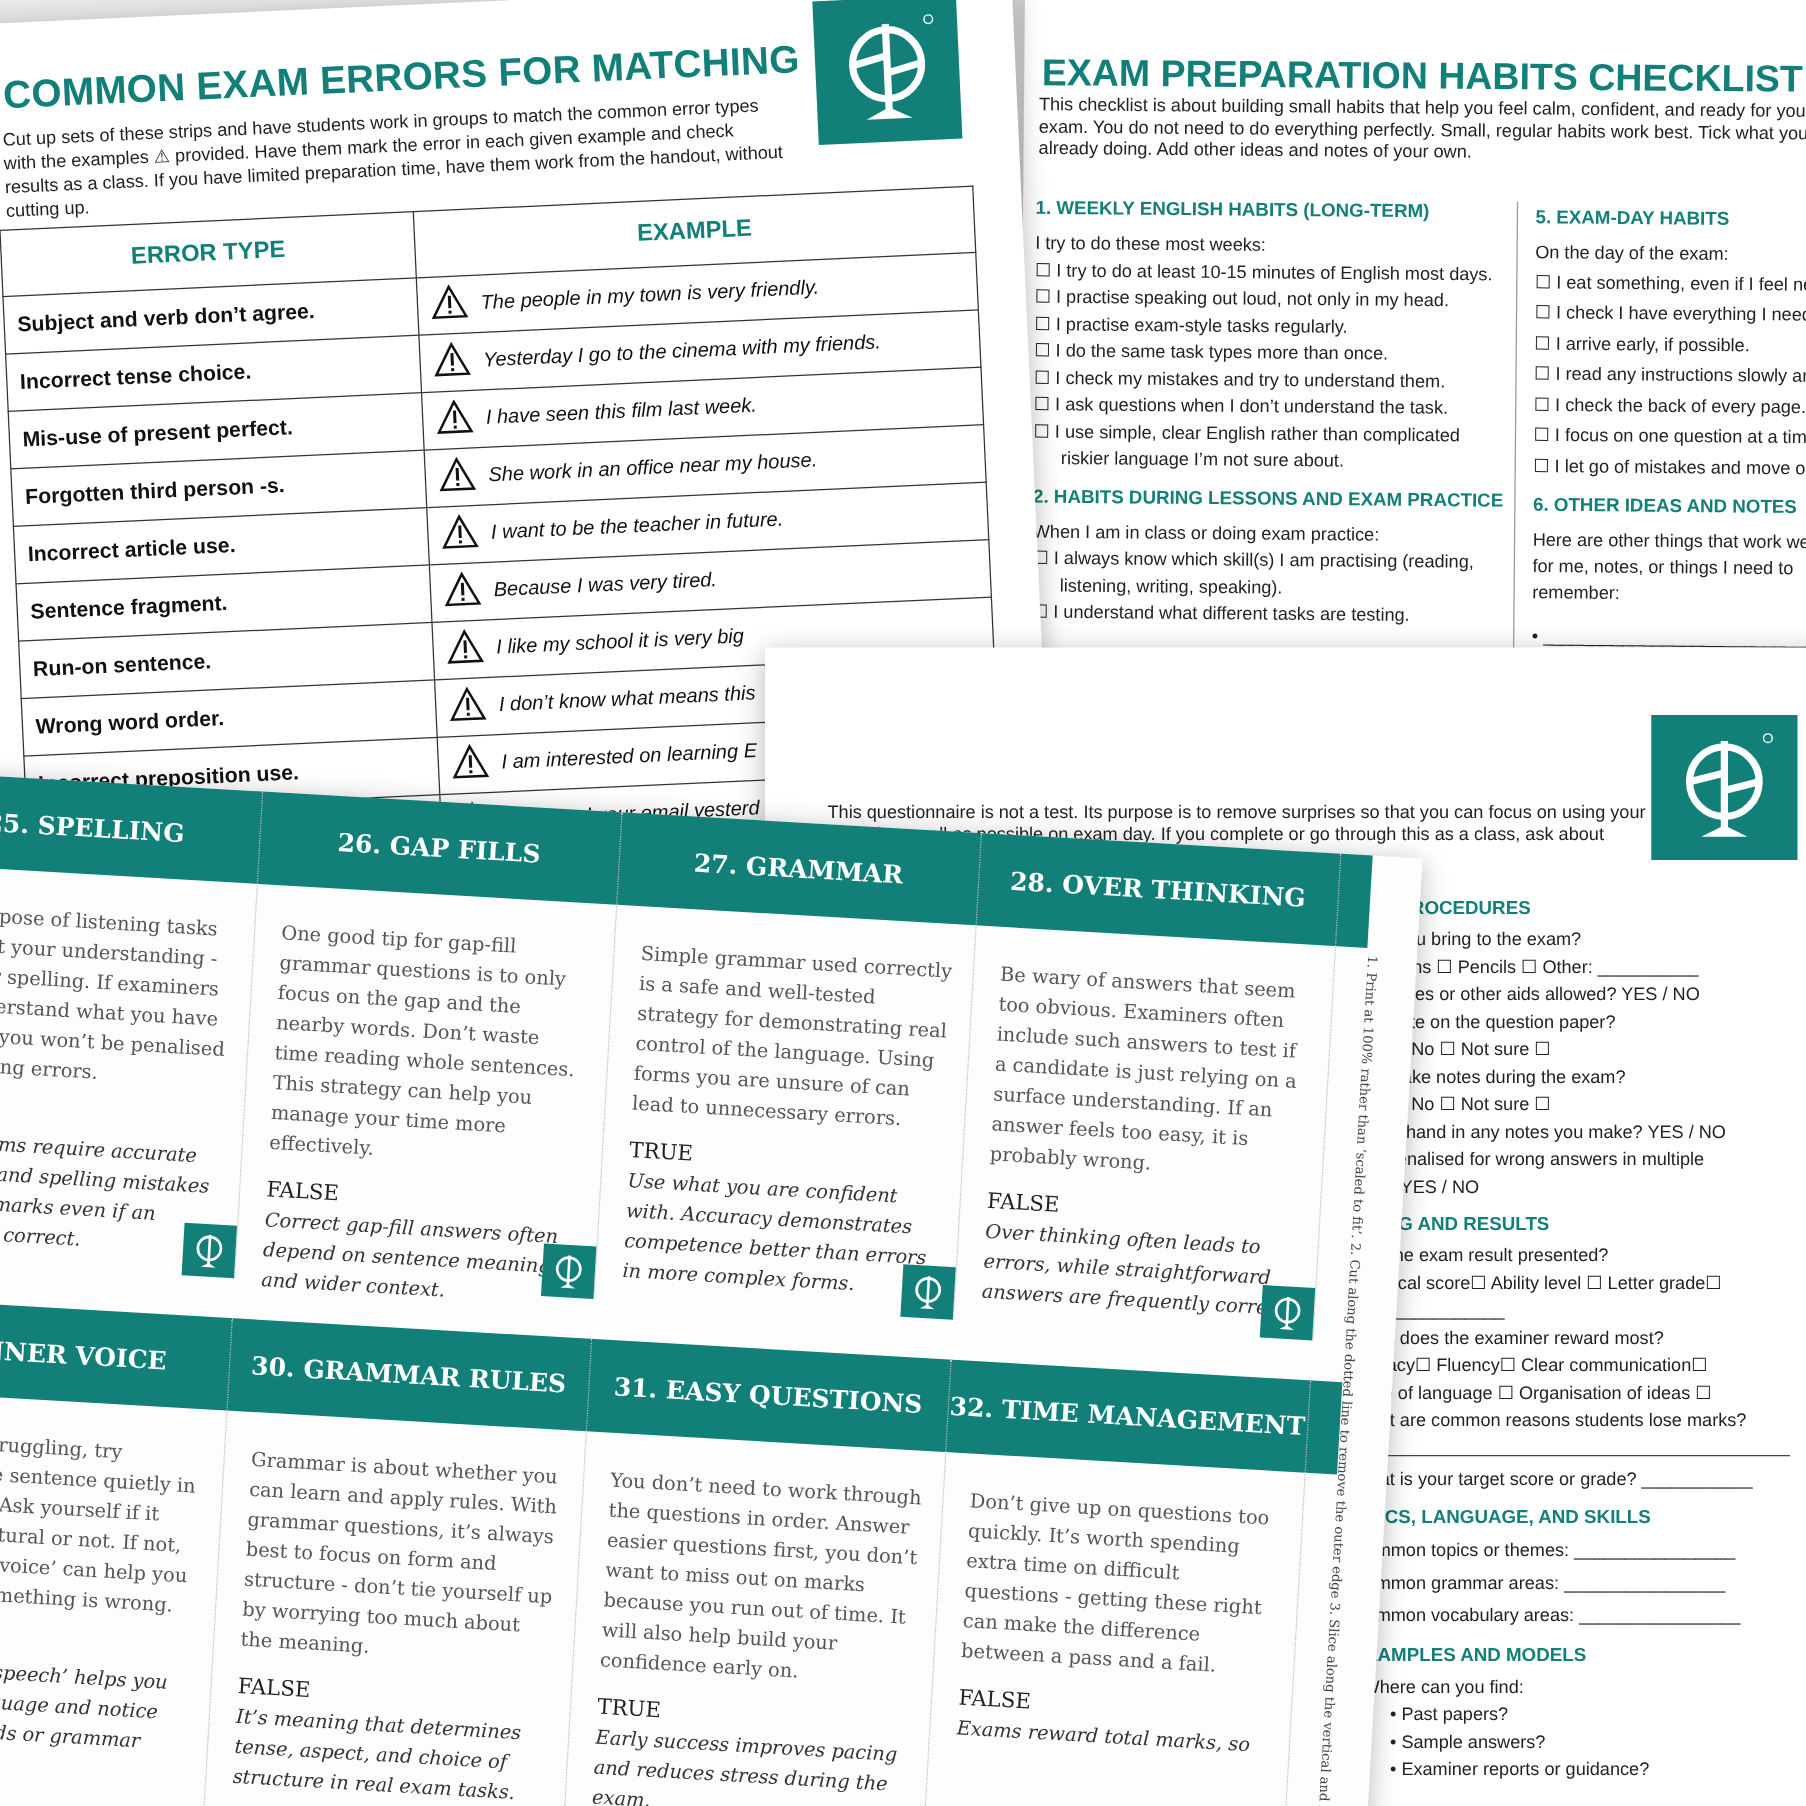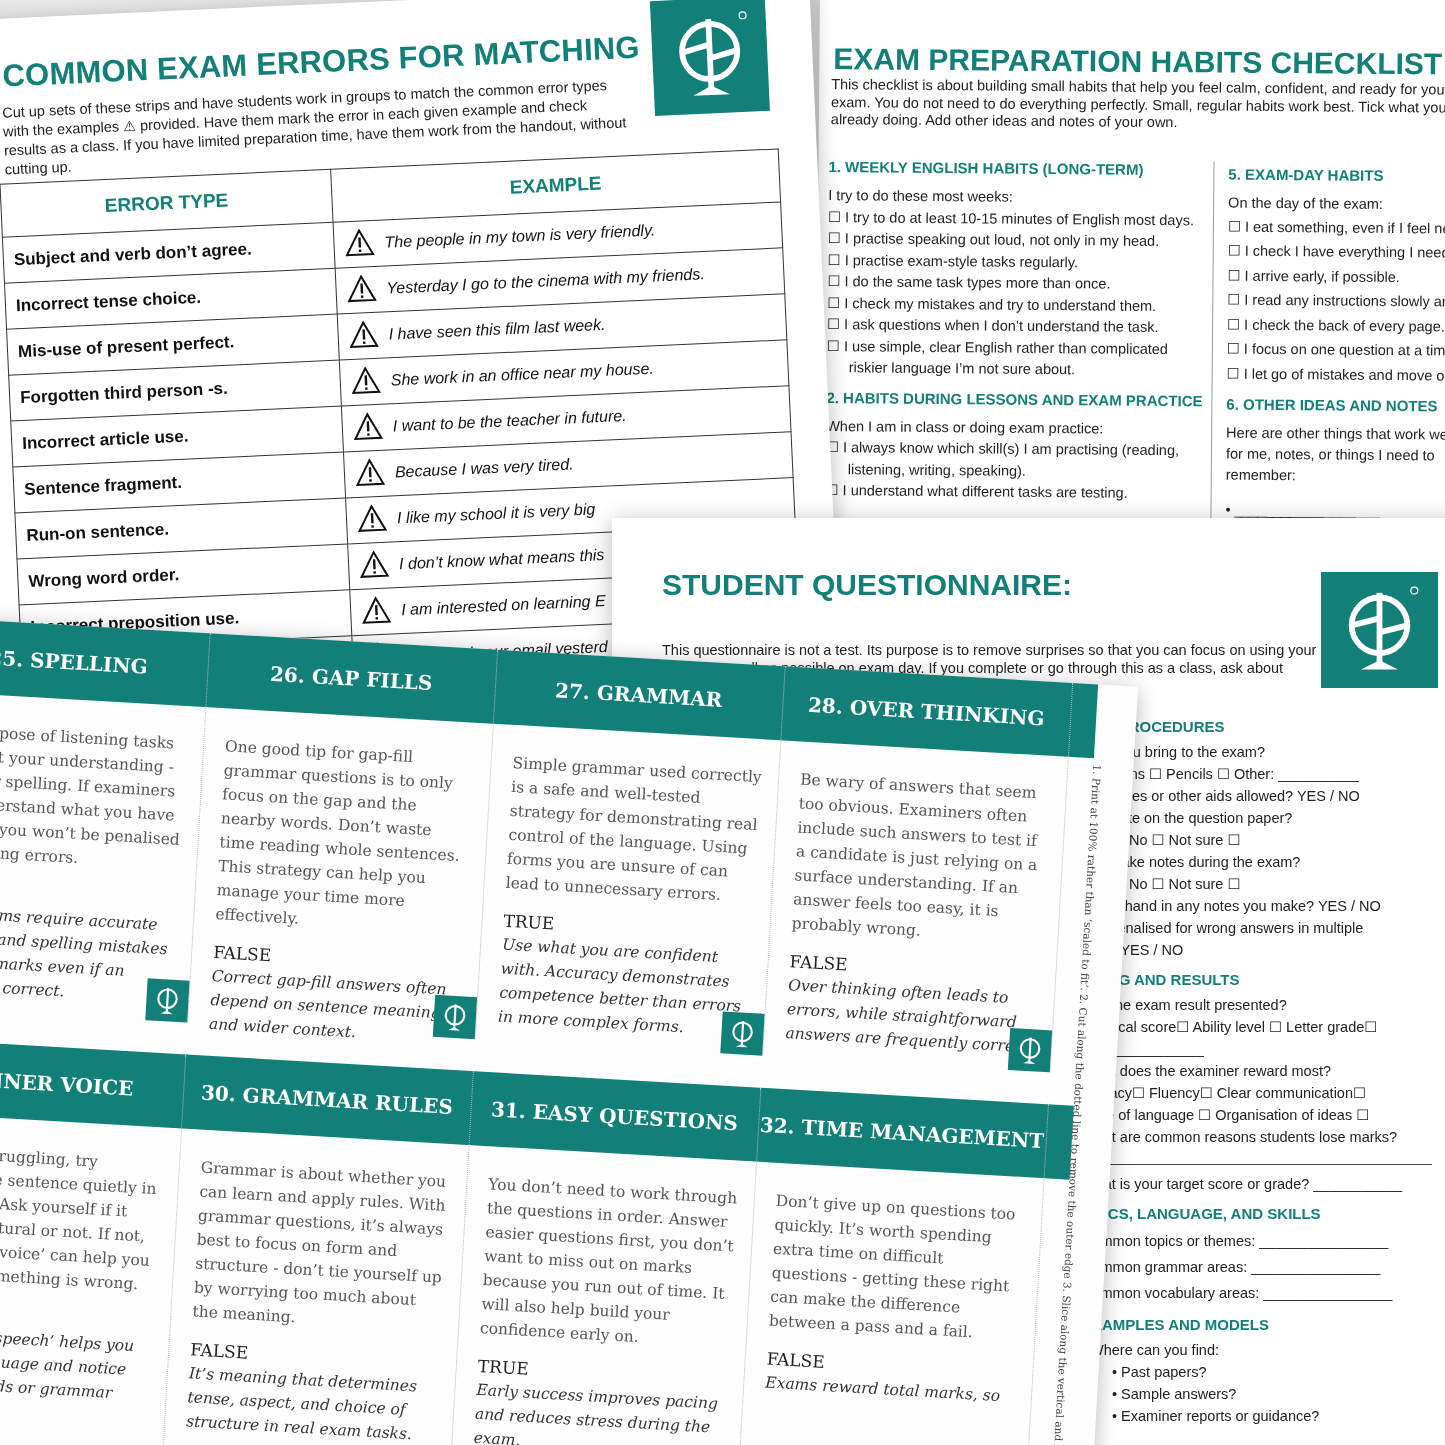--- a/index.html
+++ b/index.html
@@ -196,21 +196,20 @@
                 <rect x="14" y="9" width="2.4" height="10" fill="#111"></rect>
                 <rect x="14" y="21" width="2.4" height="2.4" fill="#111"></rect>
               </svg></span><span>I recieved your email yesterd</span></td>
     </tr>
   </tbody>
     </table>
 </div>
 
 <div class="sheet" id="s3">
   <div class="title">
-    <div>STUDENT QUESTIONNAIRE:</div>
   </div>
   <div class="intro">This questionnaire is not a test. Its purpose is to remove surprises so that you can focus on using your English as well as possible on exam day. If you complete or go through this as a class, ask about anything you are unsure of.</div>
   <div class="logo">
     <svg viewBox="0 0 100 100" width="117" height="116">
       <circle cx="50" cy="46" r="24" fill="none" stroke="#fff" stroke-width="5"></circle>
       <line x1="50" y1="18" x2="50" y2="78" stroke="#fff" stroke-width="5"></line>
       <line x1="26" y1="46" x2="50" y2="40" stroke="#fff" stroke-width="5"></line>
       <line x1="50" y1="52" x2="74" y2="46" stroke="#fff" stroke-width="5"></line>
       <polygon points="34,84 66,84 50,76" fill="#fff"></polygon>
       <circle cx="80" cy="16" r="3" fill="none" stroke="#fff" stroke-width="1"></circle>

